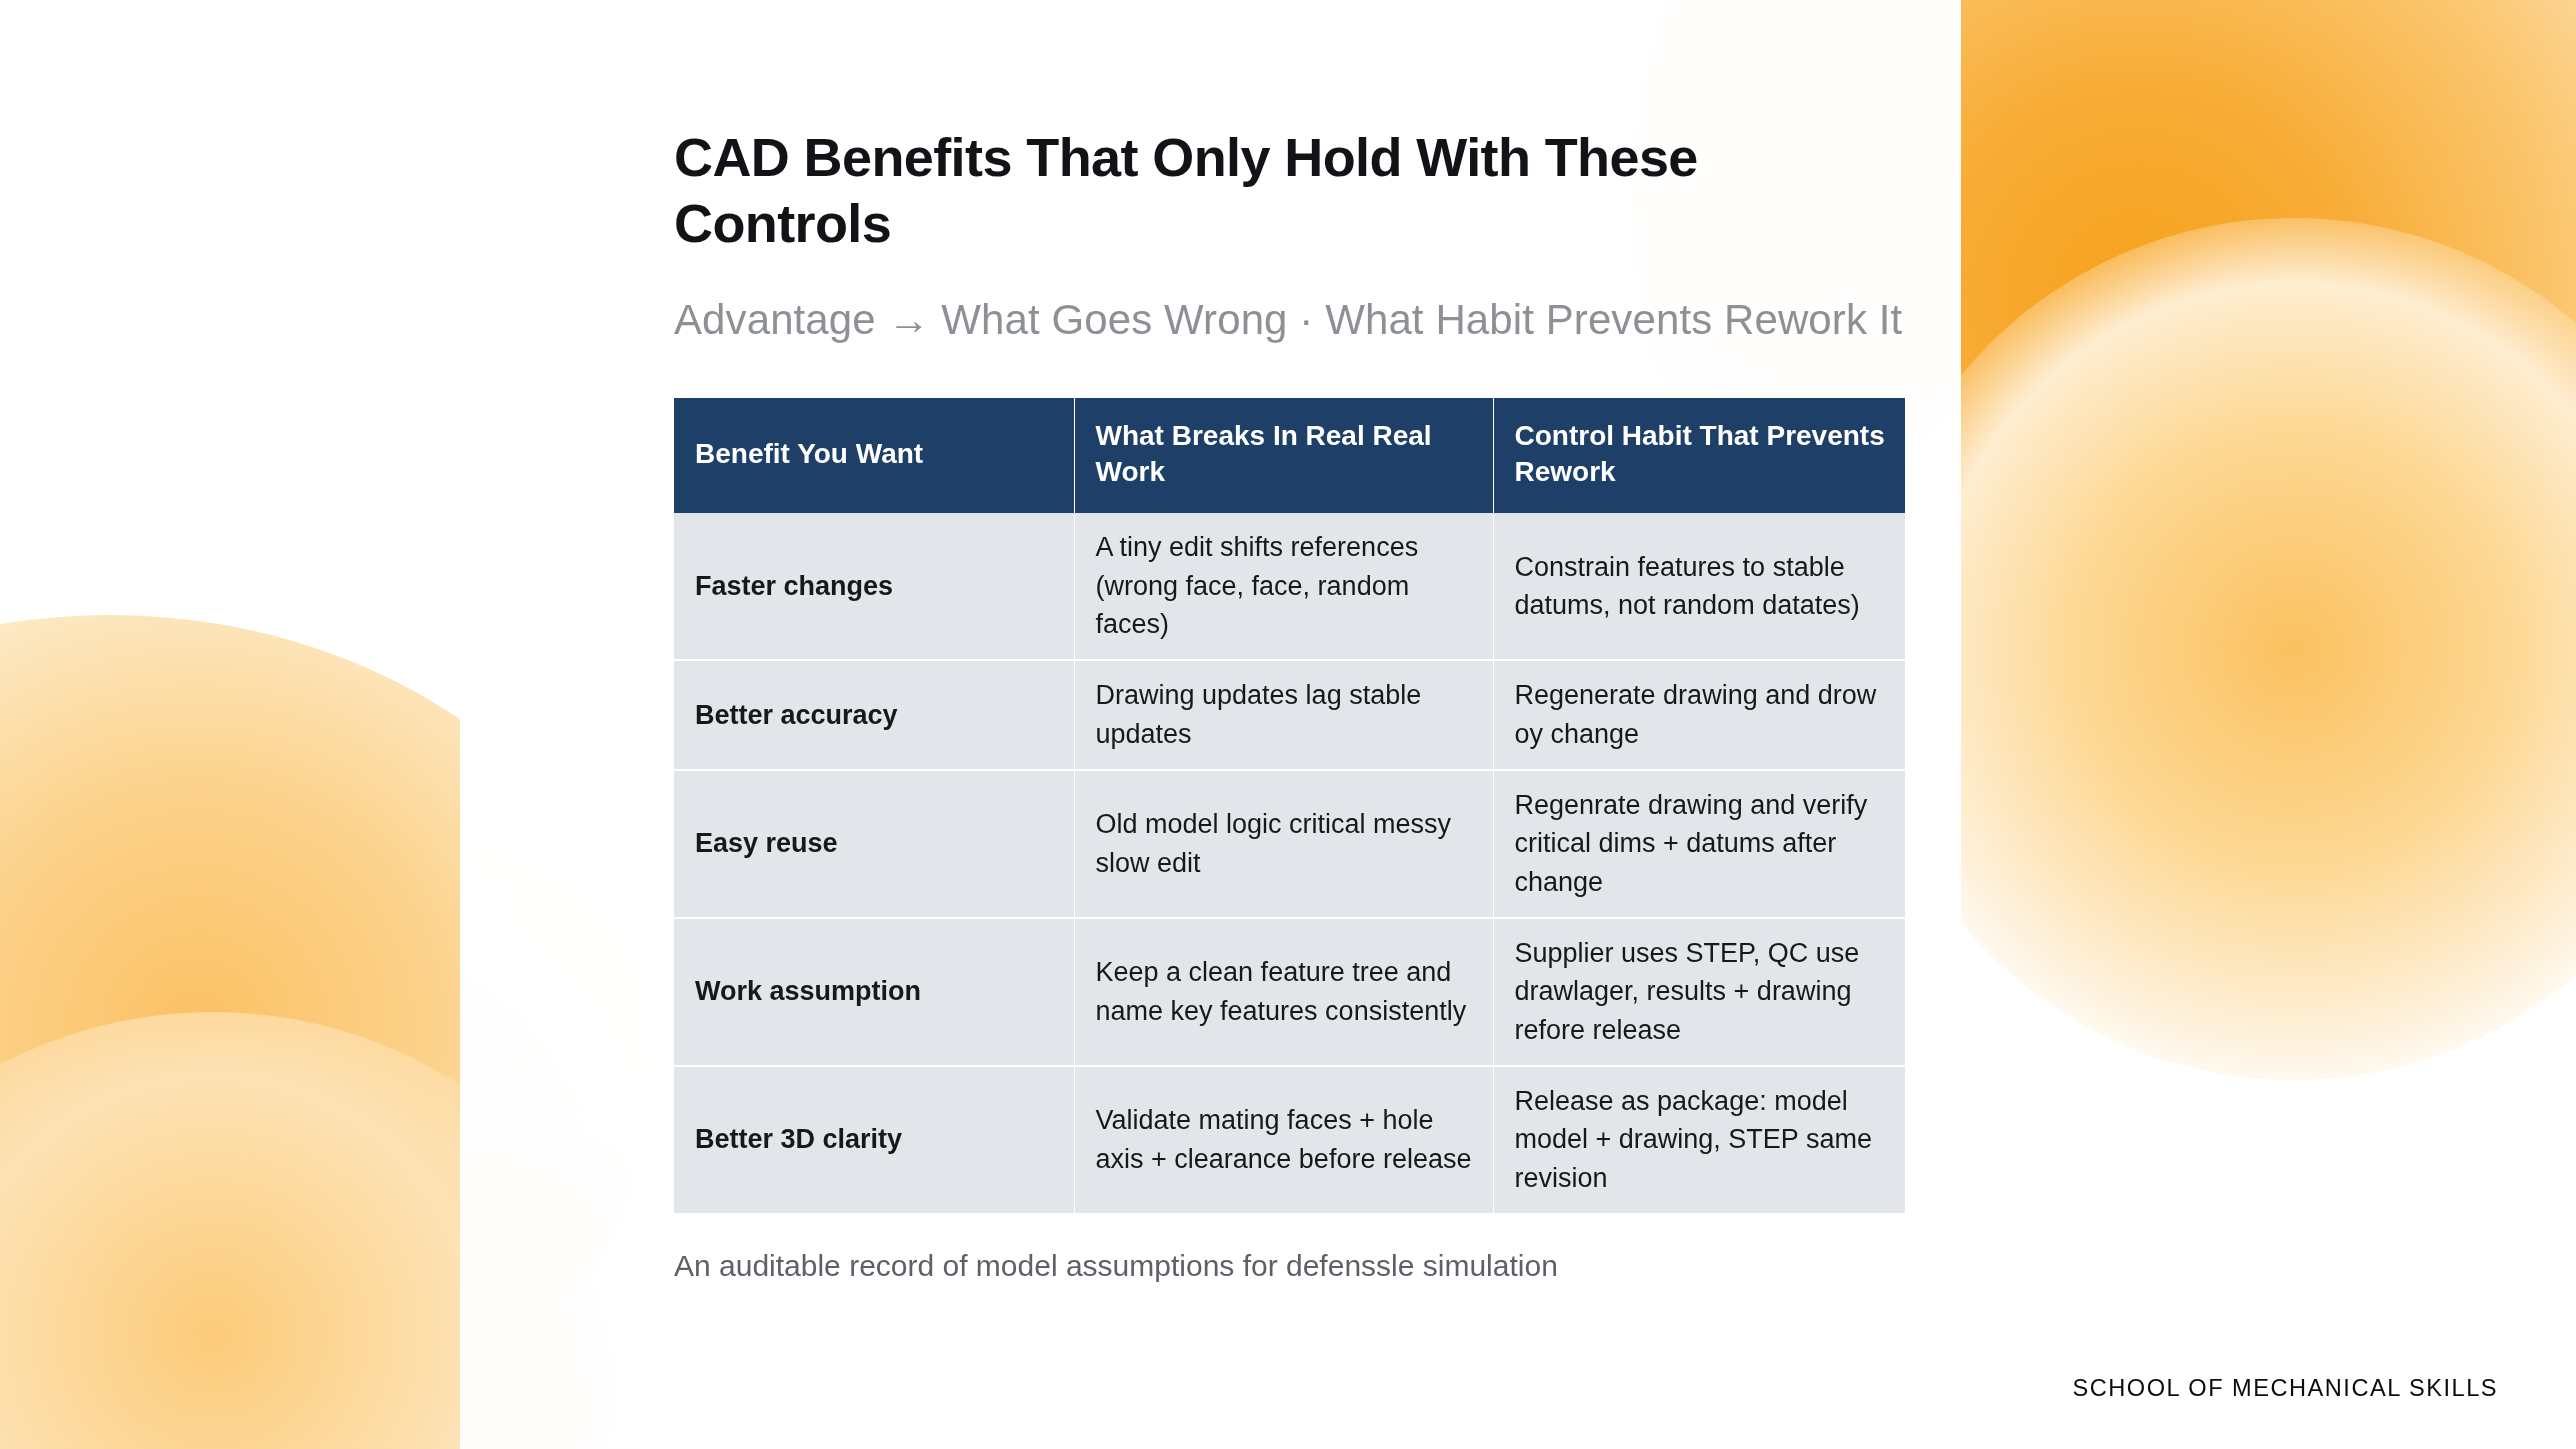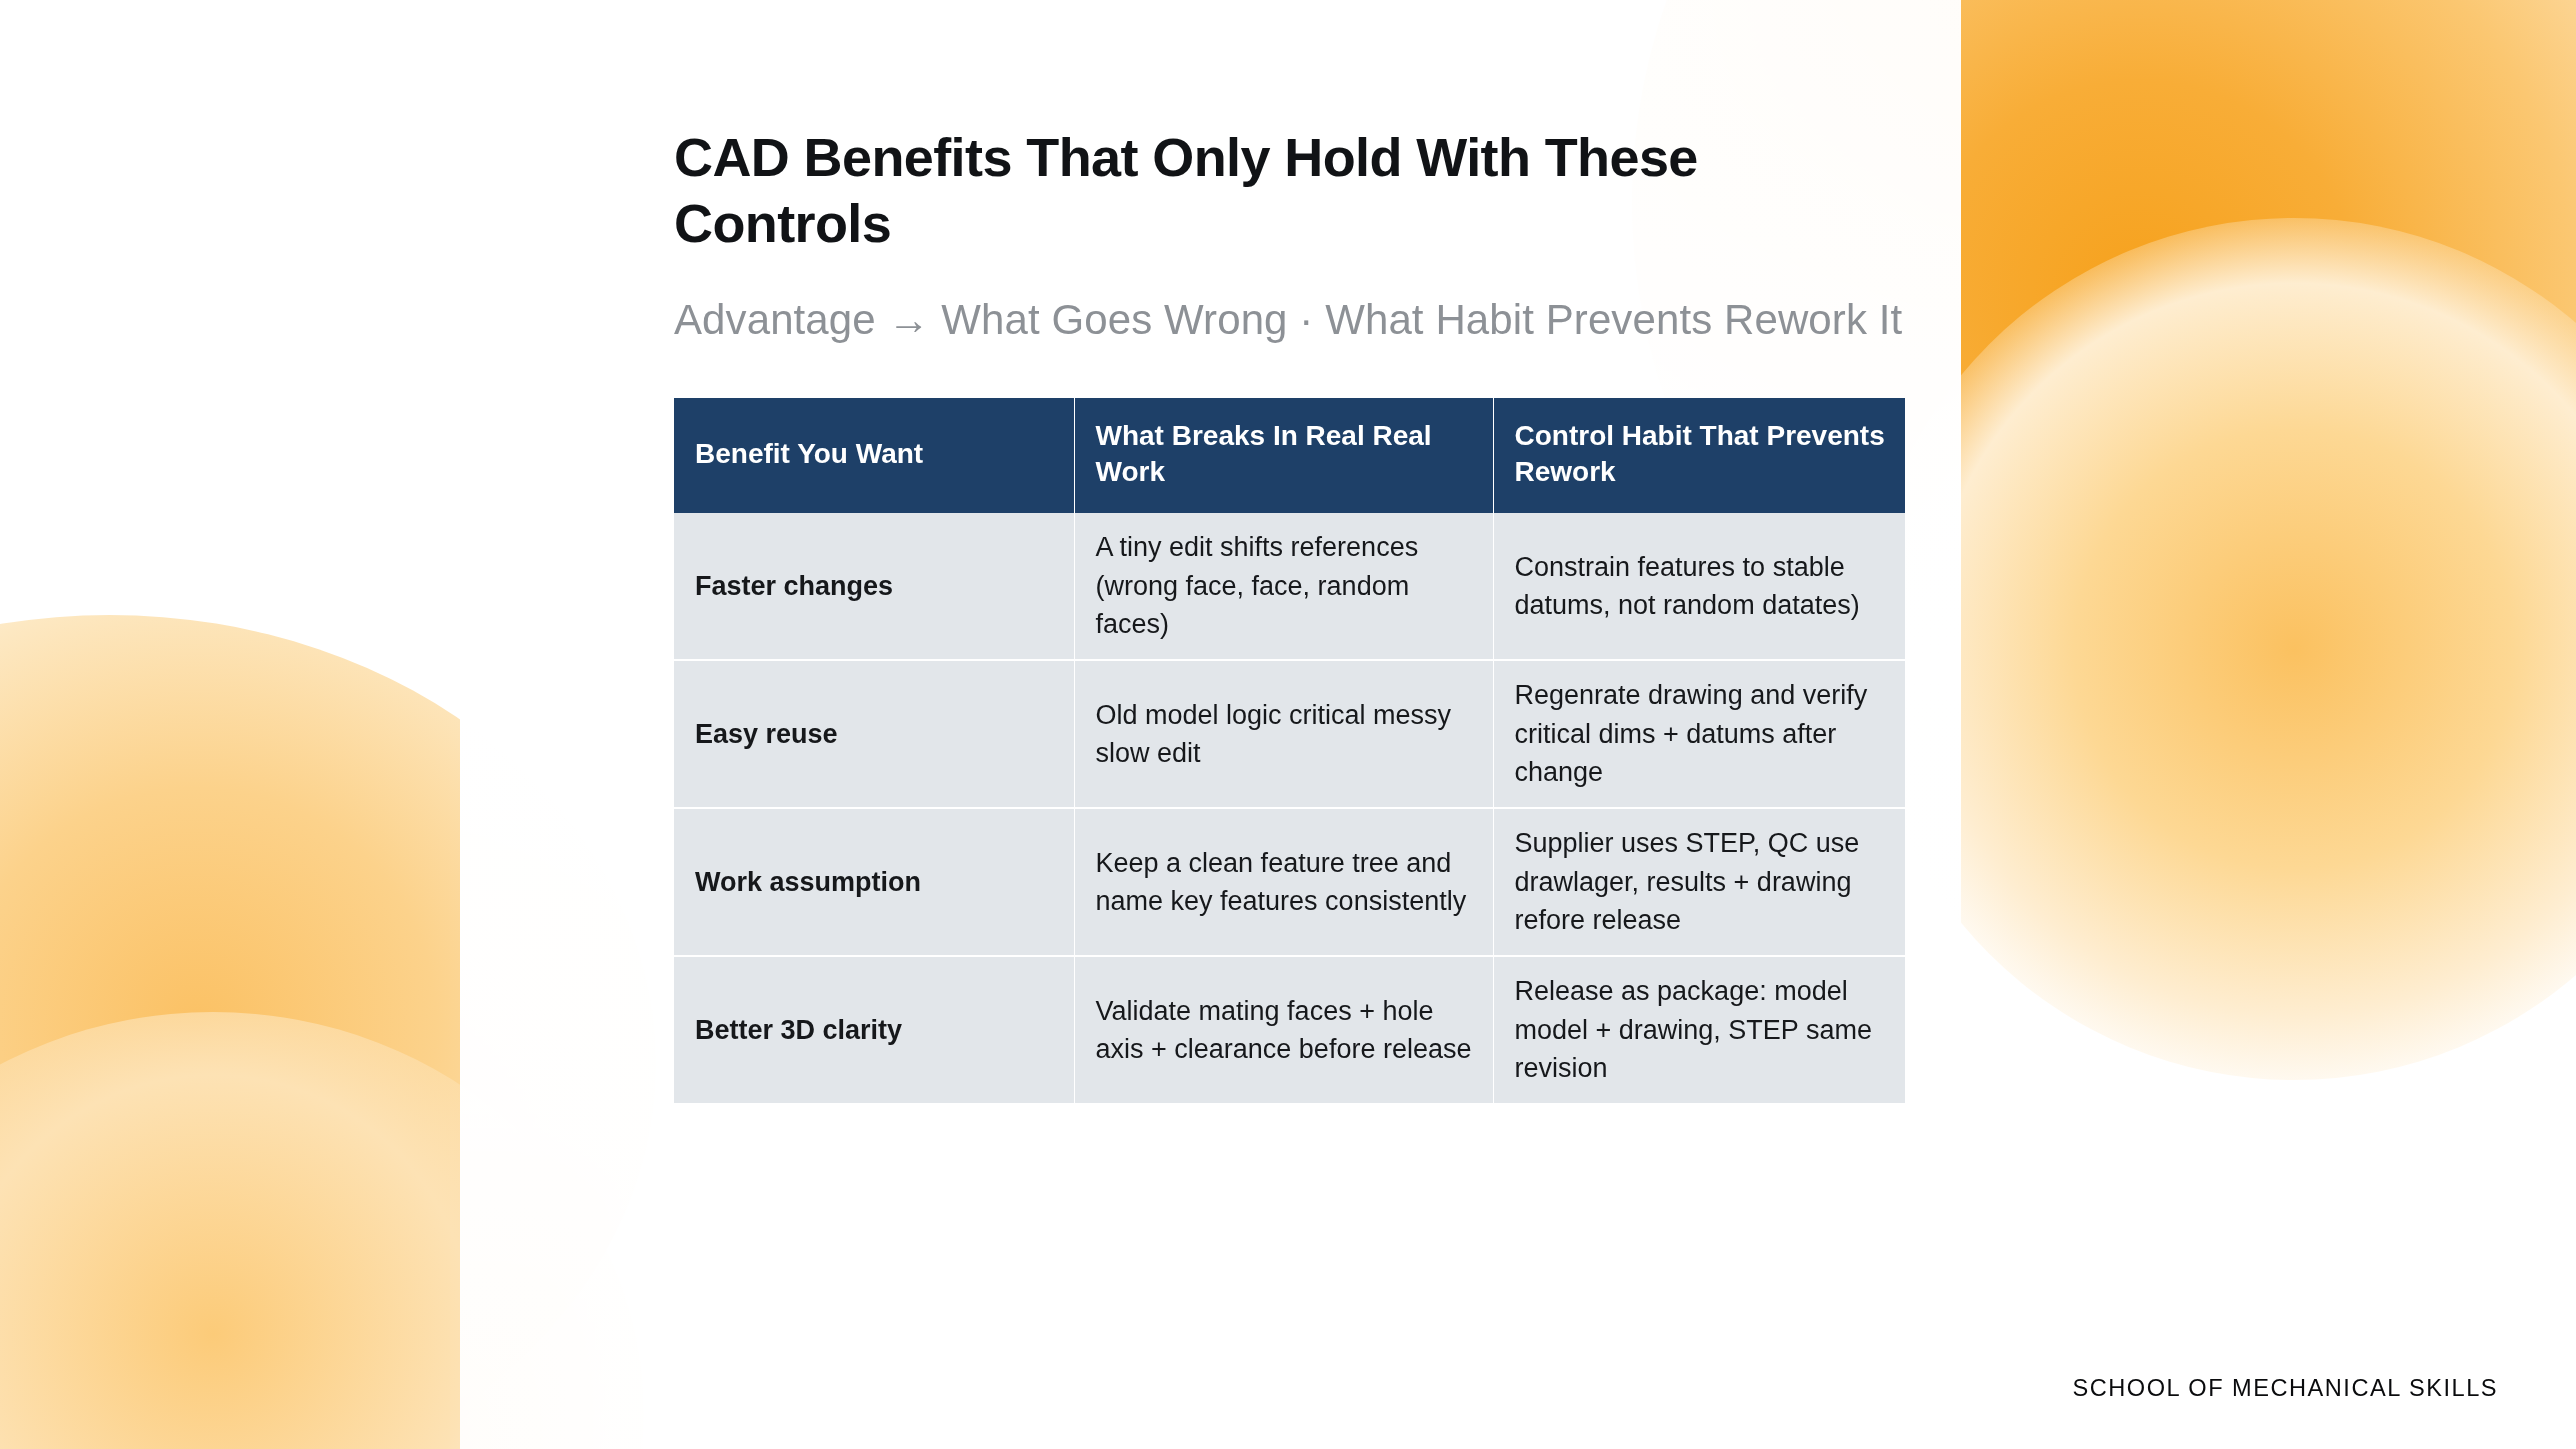--- a/index.html
+++ b/index.html
@@ -204,35 +204,41 @@
         <th>Control Habit That Prevents Rework</th>
       </tr>
     </thead>
     <tbody>
       <tr>
         <td class="benefit-cell">Faster changes</td>
         <td>A tiny edit shifts references (wrong face, face, random faces)</td>
         <td>Constrain features to stable datums, not random datates)</td>
       </tr>
       <tr>
+        <td class="benefit-cell">Better accuracy</td>
+        <td>Drawing updates lag stable updates</td>
+        <td>Regenerate drawing and drow oy change</td>
+      </tr>
+      <tr>
         <td class="benefit-cell">Easy reuse</td>
         <td>Old model logic critical messy slow edit</td>
         <td>Regenrate drawing and verify critical dims + datums after change</td>
       </tr>
       <tr>
         <td class="benefit-cell">Work assumption</td>
         <td>Keep a clean feature tree and name key features consistently</td>
         <td>Supplier uses STEP, QC use drawlager, results + drawing refore release</td>
       </tr>
       <tr>
         <td class="benefit-cell">Better 3D clarity</td>
         <td>Validate mating faces + hole axis + clearance before release</td>
         <td>Release as package: model model + drawing, STEP same revision</td>
       </tr>
     </tbody>
   </table>
 
+  <div id="footer-note">An auditable record of model assumptions for defenssle simulation</div>
 </div>
 
 <div id="brand-logo">
   <div id="brand-tagline">SCHOOL OF MECHANICAL SKILLS</div>
 </div>
 
 
 </body></html>

